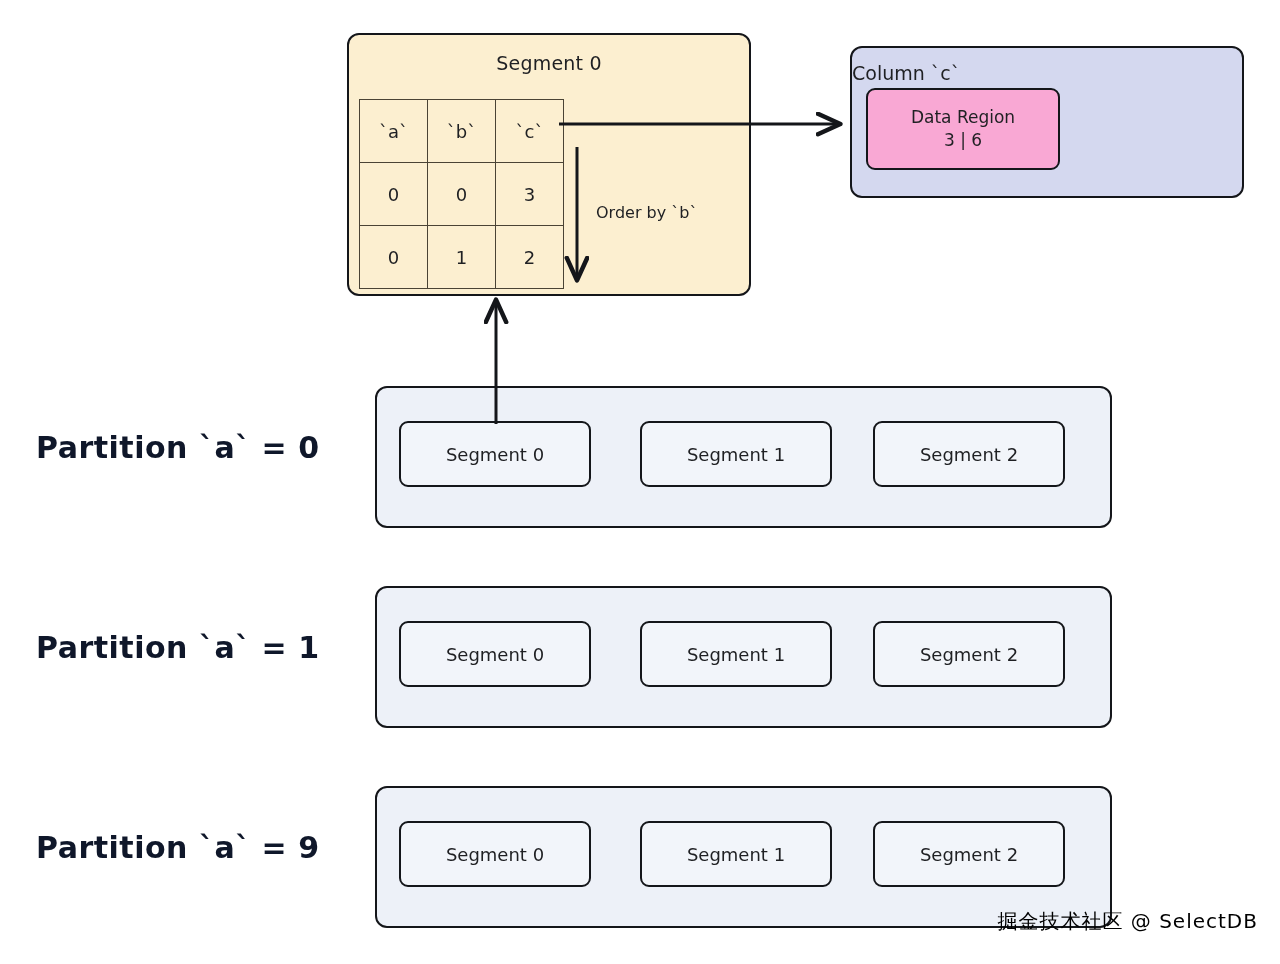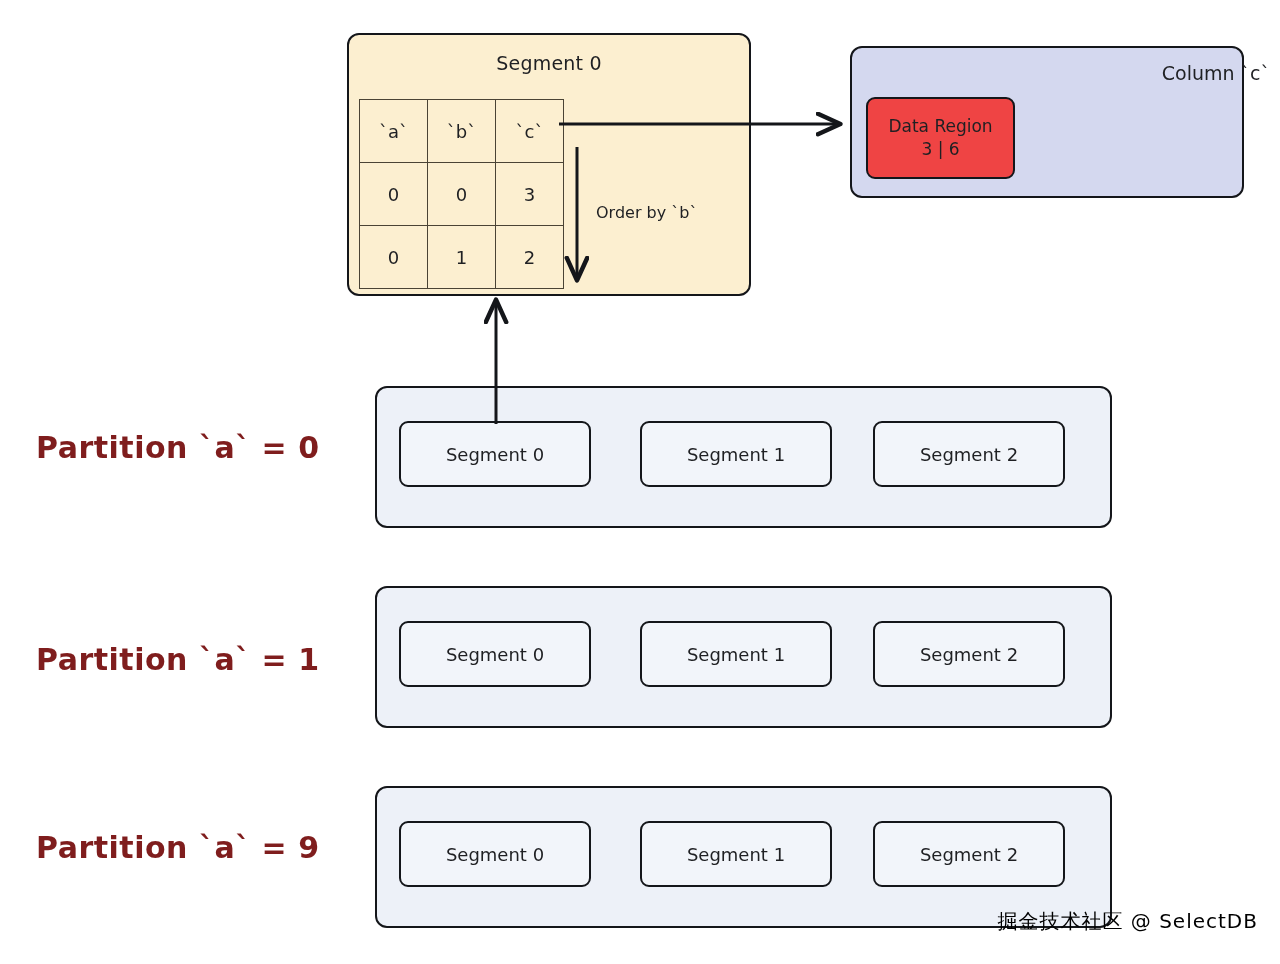--- a/index.html
+++ b/index.html
@@ -84,30 +84,29 @@
     width: 394px;
     height: 152px;
     background: #D4D8EF;
     border-radius: 12px;
   }
   #column-c-title {
     position: absolute;
     left: 0;
     top: 14px;
     width: 100%;
-    text-align: right;
+    text-align: left;
     font-size: 19px;
-    padding-left: 28px;
   }
   .region {
     position: absolute;
-    top: 49px;
-    width: 149px;
+    top: 40px;
+    width: 194px;
     height: 82px;
-    background: #ef4444;
+    background: #f9a8d4;
     border: 2.5px solid #14161a;
     border-radius: 9px;
     box-sizing: border-box;
     display: flex;
     flex-direction: column;
     align-items: center;
     justify-content: center;
     line-height: 1.34;
     font-size: 17px;
     text-align: center;
@@ -117,21 +116,21 @@
 
   
   .partition-label {
     position: absolute;
     left: 36px;
     width: 320px;
     font-size: 30px;
     font-weight: bold;
     letter-spacing: .5px;
     white-space: nowrap;
-    color: #7f1d1d;
+    color: #0f172a;
   }
   .partition-container {
     position: absolute;
     left: 375px;
     width: 737px;
     height: 142px;
     background: #EDF1F8;
     border: 2.5px solid #14161a;
     border-radius: 12px;
     box-sizing: border-box;
@@ -151,21 +150,21 @@
     font-size: 18px;
     color: #1f2023;
   }
   .chip-0 { left: 22px; }
   .chip-1 { left: 263px; }
   .chip-2 { left: 496px; }
 
   #partition-row-0 .partition-container { top: 386px; }
   #partition-row-0 .partition-label { top: 430px; }
   #partition-row-1 .partition-container { top: 586px; }
-  #partition-row-1 .partition-label { top: 630px; margin-top: 12px; }
+  #partition-row-1 .partition-label { top: 630px; }
   #partition-row-2 .partition-container { top: 786px; }
   #partition-row-2 .partition-label { top: 830px; }
 
   
   #arrow-layer {
     position: absolute;
     inset: 0;
     pointer-events: none;
   }
 

